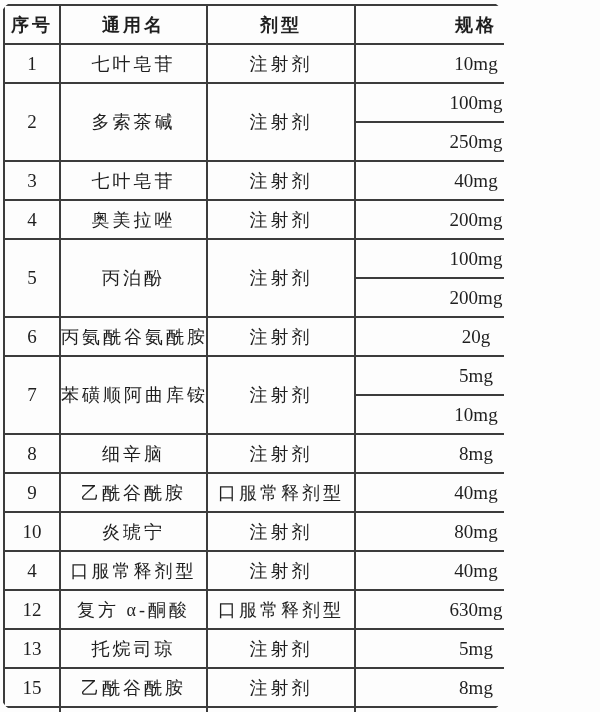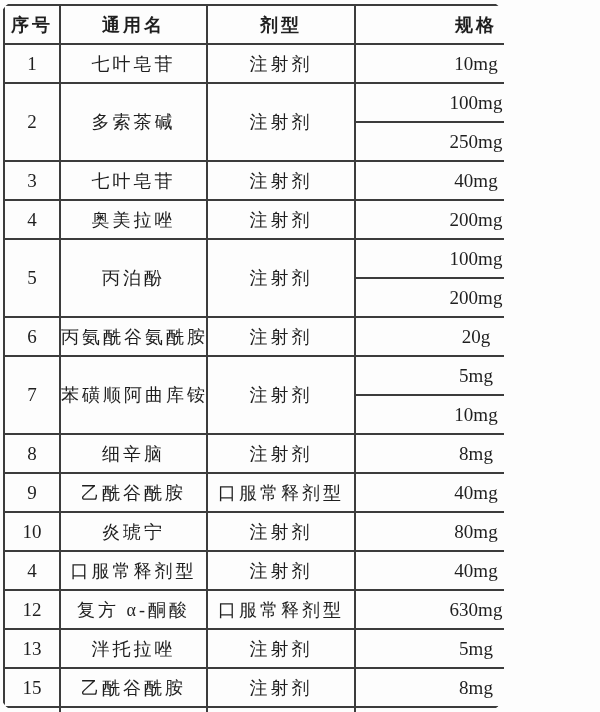--- a/index.html
+++ b/index.html
@@ -150,21 +150,21 @@
           <td class="spec">40mg</td>
         </tr>
         <tr class="h39">
           <td class="num">12</td>
           <td class="cn">复方 α-酮酸</td>
           <td class="cn">口服常释剂型</td>
           <td class="spec">630mg</td>
         </tr>
         <tr class="h39">
           <td class="num">13</td>
-          <td class="cn">泮托拉唑</td>
+          <td class="cn">托烷司琼</td>
           <td class="cn">注射剂</td>
           <td class="spec">5mg</td>
         </tr>
         <tr class="h39">
           <td class="num">15</td>
           <td class="cn">乙酰谷酰胺</td>
           <td class="cn">注射剂</td>
           <td class="spec">8mg</td>
         </tr>
         <tr class="h39">

